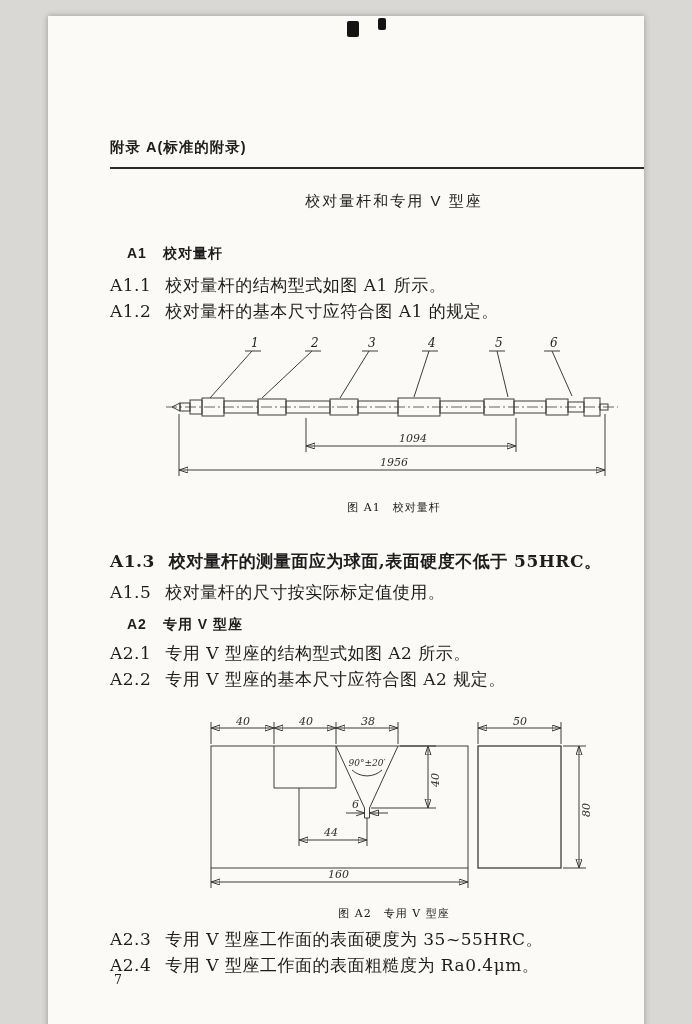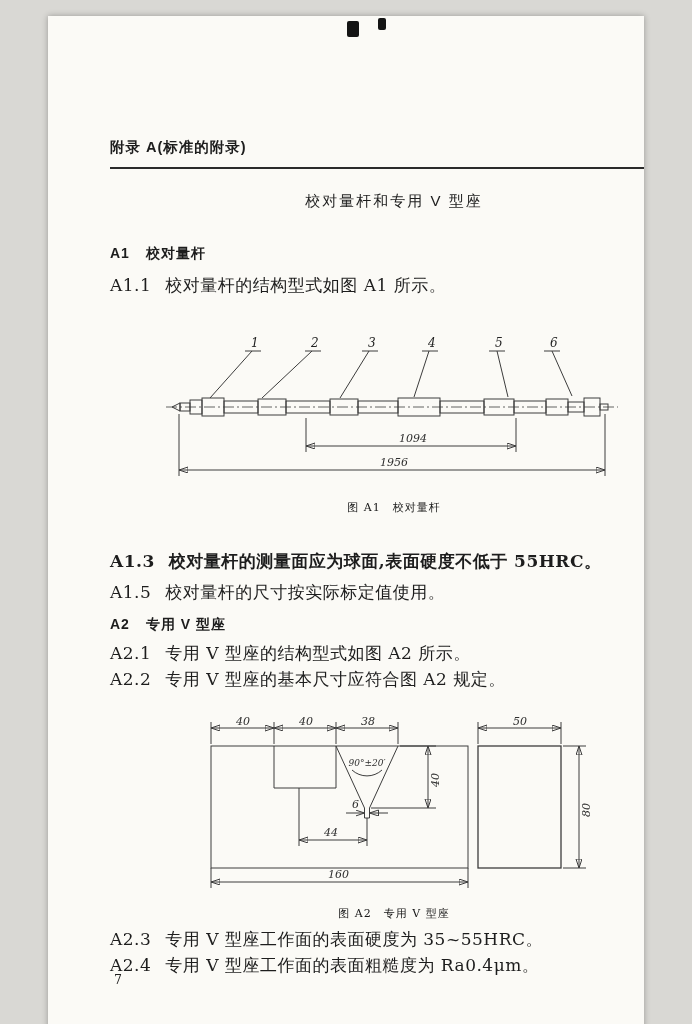--- a/index.html
+++ b/index.html
@@ -5,21 +5,21 @@
   html,body{margin:0;padding:0;}
   body{background:#d9d8d4; font-family:"DejaVu Serif","Liberation Serif",serif;}
   #page{position:relative;width:596px;height:1024px;margin:16px auto;background:#fbfaf6;overflow:hidden;
         box-shadow:0 0 6px rgba(0,0,0,.3); color:#1d1d1d;}
   .artifact{position:absolute;background:#141414;border-radius:2px;}
   .appendix{position:absolute;left:62px;top:122px;font-family:"Liberation Sans","DejaVu Sans",sans-serif;
             font-weight:bold;font-size:14.5px;letter-spacing:1px;}
   .rule{position:absolute;left:62px;top:151px;width:586px;height:2px;background:#2a2a2a;}
   .doc-title{position:absolute;left:0;top:176px;width:692px;text-align:center;
              font-family:"Liberation Sans","DejaVu Sans",sans-serif;font-weight:normal;font-size:15px;letter-spacing:2px;}
-  .sec-head{position:absolute;left:62px;font-family:"Liberation Sans","DejaVu Sans",sans-serif;
+  .sec-head{position:absolute;left:79px;font-family:"Liberation Sans","DejaVu Sans",sans-serif;
             font-weight:bold;font-size:14px;letter-spacing:1px;text-align:center;}
   .sec-head .num{margin-right:16px;}
   .clause{position:absolute;left:62px;font-size:17px;letter-spacing:.5px;white-space:nowrap;}
   .clause .num{margin-right:14px;}
   .fig{position:absolute;}
   .fig-legend{position:absolute;left:0;width:692px;text-align:center;font-size:10.5px;color:#222;letter-spacing:.5px;}
   .fig-caption{position:absolute;left:0;width:692px;text-align:center;font-size:11px;color:#161616;letter-spacing:1px;}
   .page-num{position:absolute;left:66px;top:956px;font-size:12.5px;}
   svg line, svg path, svg rect, svg polygon, svg polyline{stroke:#3c3c3c;stroke-width:1;fill:none;}
   svg .thick{stroke-width:1.3;}
@@ -38,20 +38,23 @@
 
   <div class="appendix">附录 A(标准的附录)</div>
   <div class="rule"></div>
   <div class="doc-title">校对量杆和专用 V 型座</div>
 
   <div class="sec-head" style="top:229px;">
     <span class="num">A1</span><span>校对量杆</span>
   </div>
   <div class="clause" style="top:258px;">
     <span class="num">A1.1</span><span>校对量杆的结构型式如图 A1 所示。</span>
+  </div>
+  <div class="clause" style="top:284px;">
+    <span class="num">A1.2</span><span>校对量杆的基本尺寸应符合图 A1 的规定。</span>
   </div>
 
   <svg class="fig" style="left:110px;top:318px;" width="470" height="150" viewBox="0 0 470 150">
     <defs>
       <marker id="arr" markerWidth="12" markerHeight="8" refX="9" refY="3" orient="auto-start-reverse" markerUnits="userSpaceOnUse">
         <path d="M0,0L9,3L0,6z" fill="#3c3c3c" stroke="none"></path>
       </marker>
     </defs>
 
     <text class="callout" x="93" y="13">1</text>

